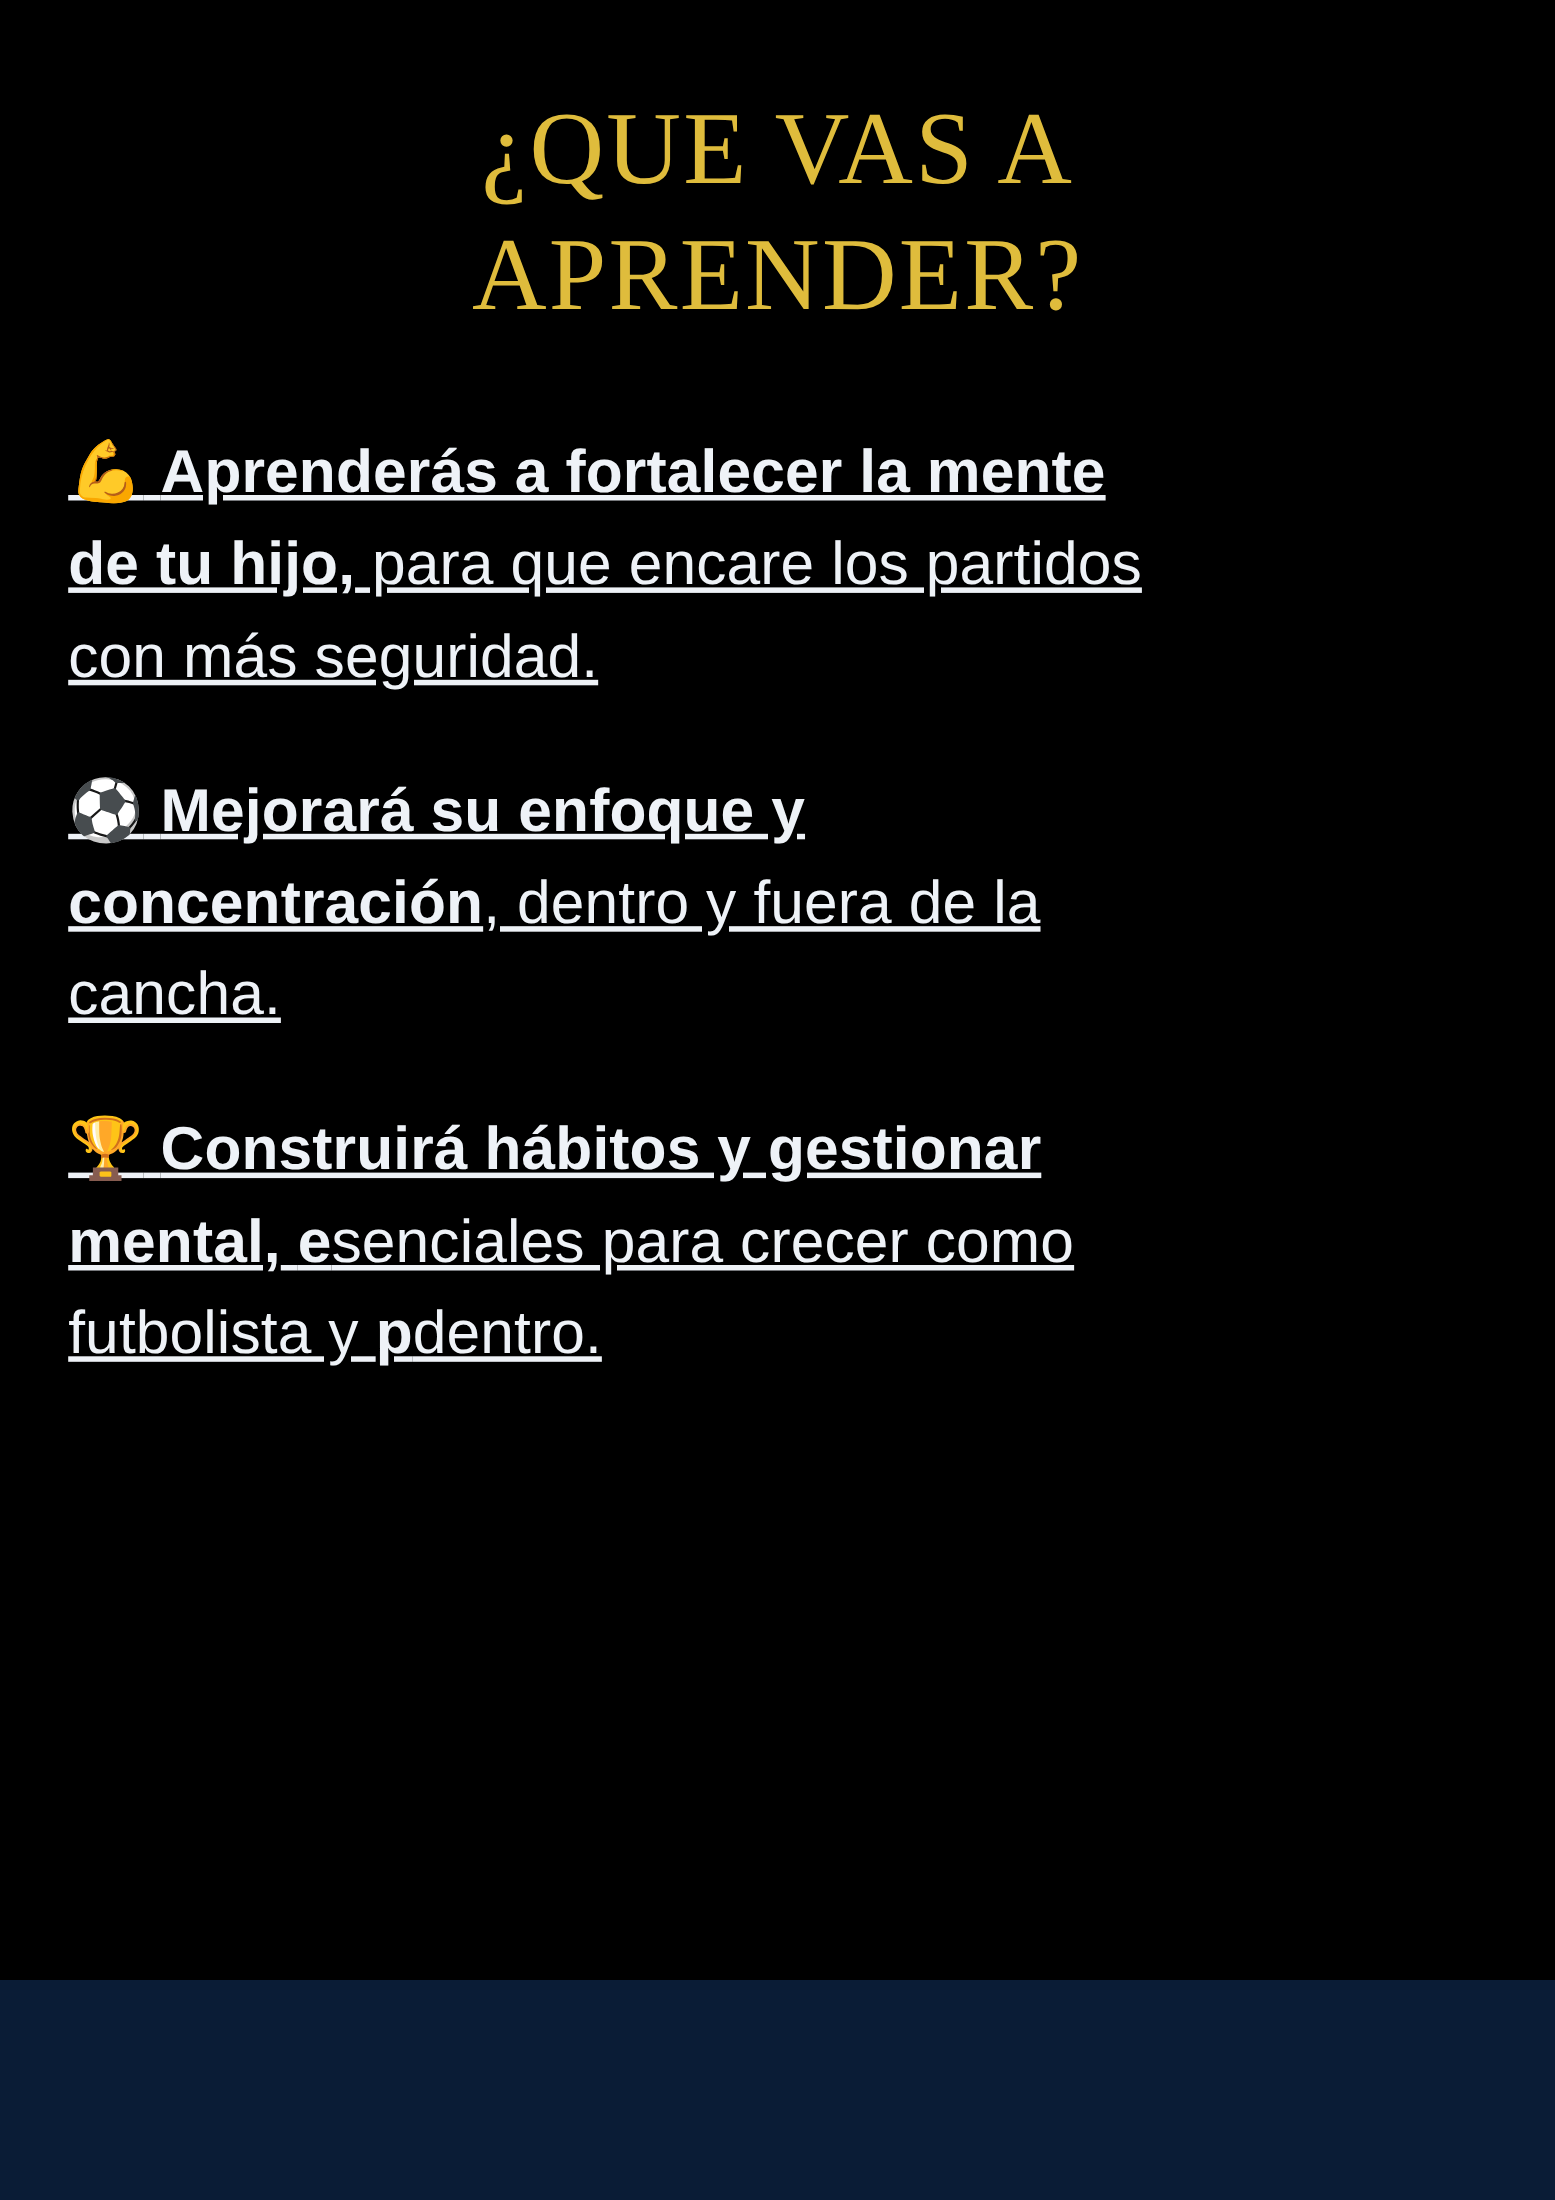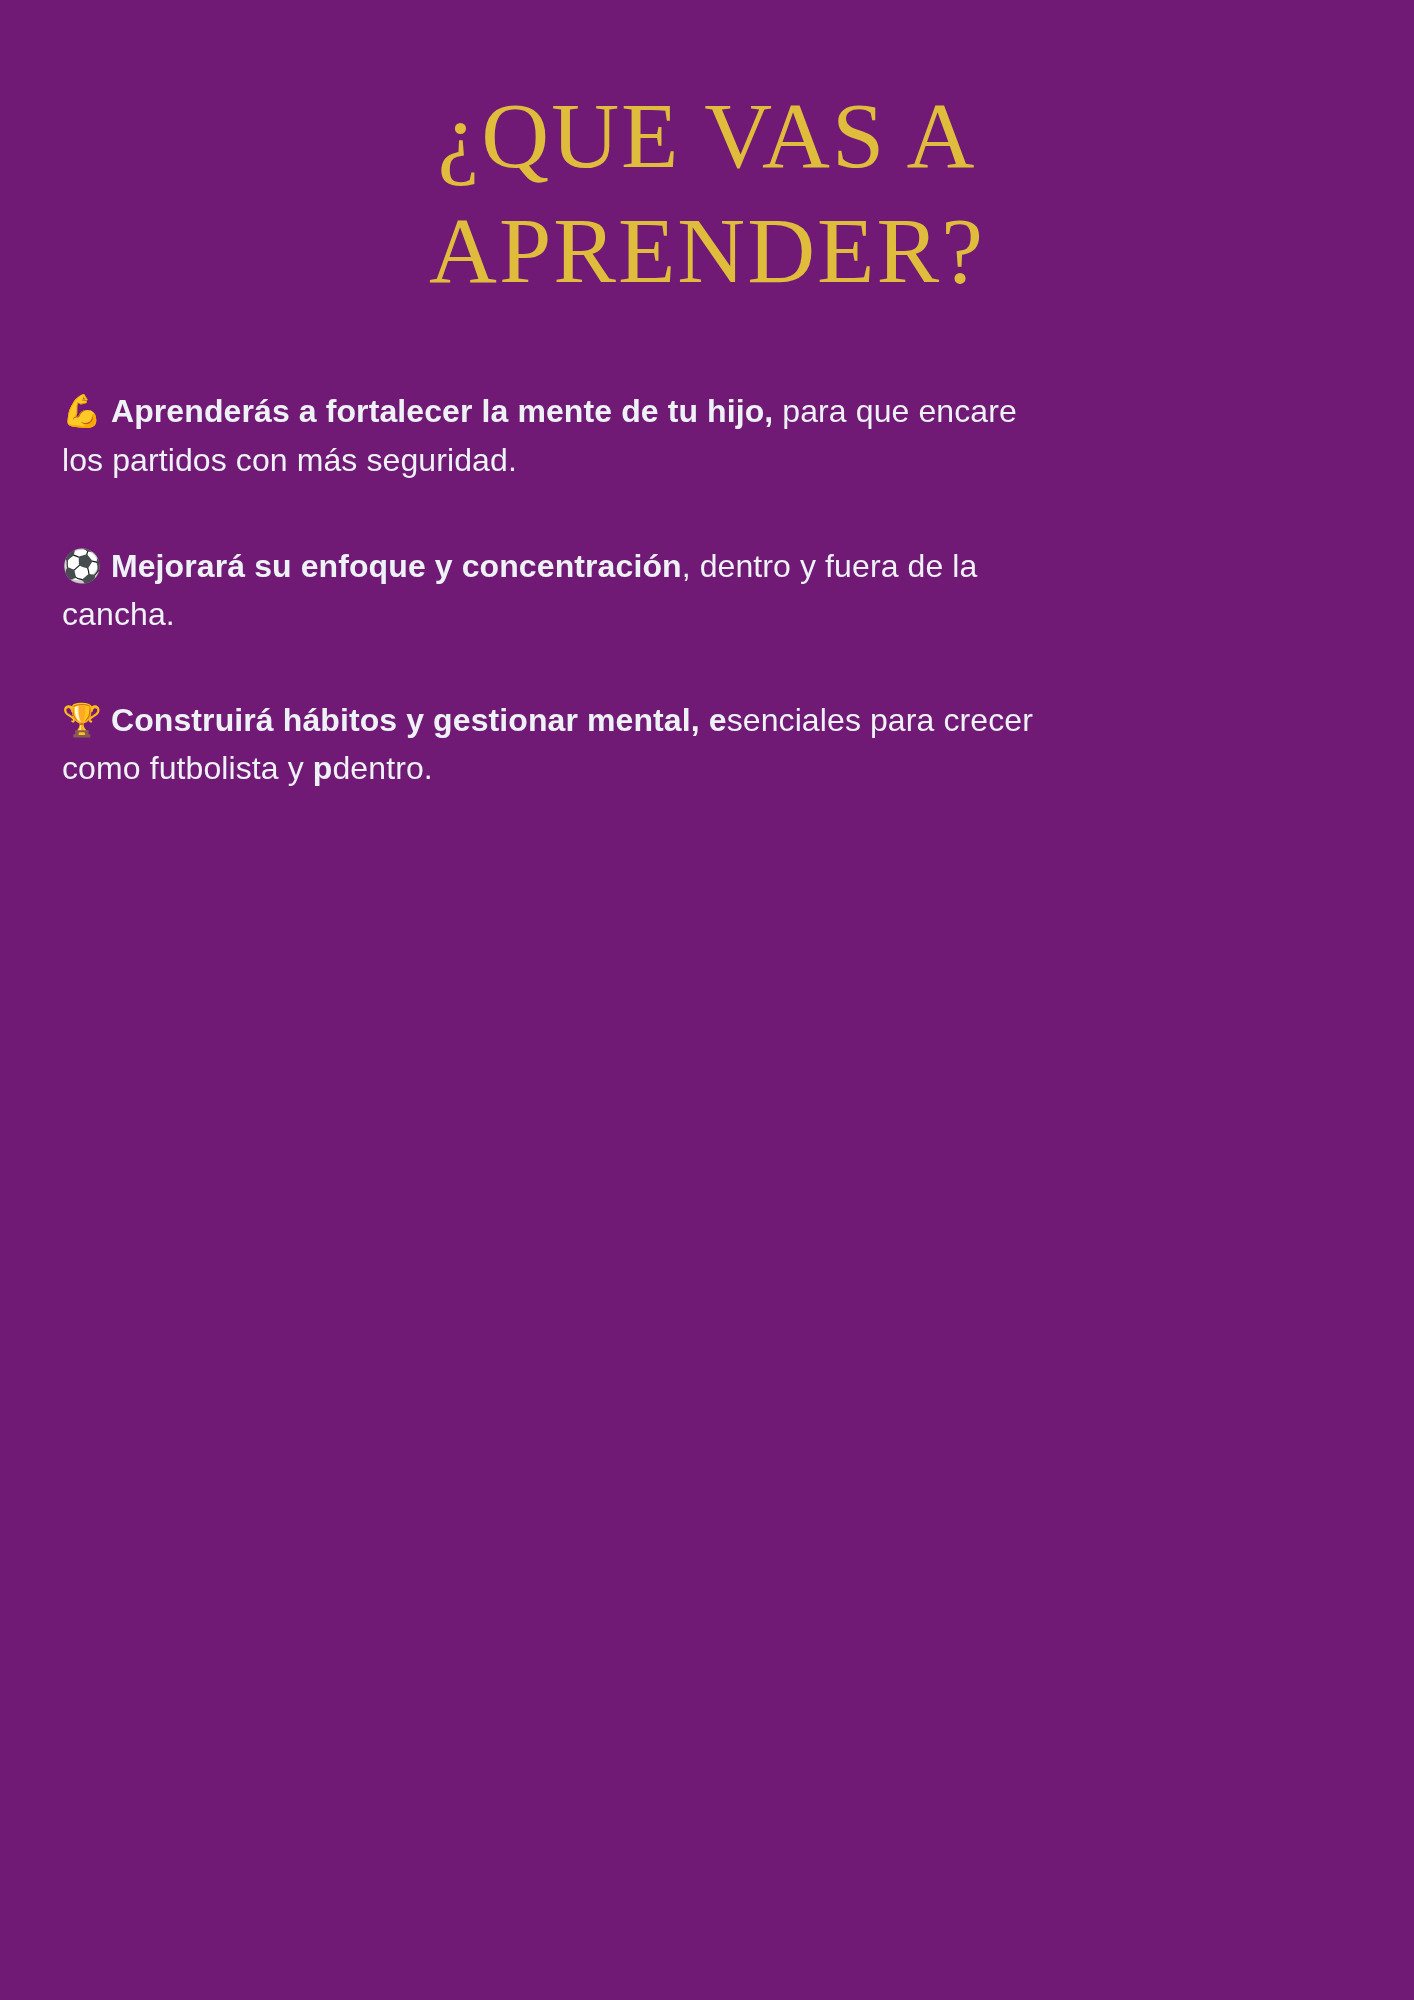--- a/index.html
+++ b/index.html
@@ -10,22 +10,22 @@
     width: 1414px;
     height: 2000px;
     background: #0a1c36;
     font-family: "Liberation Sans", sans-serif;
     overflow: hidden;
   }
 
   .slide {
     position: relative;
     width: 1414px;
-    height: 2000px;
-    background: #701a75;
+    height: 1800px;
+    background: #000000;
     box-sizing: border-box;
   }
 
   
   .title-block {
     padding-top: 78px;
     padding-left: 70px;
     padding-right: 70px;
     text-align: center;
   }
@@ -44,26 +44,27 @@
     margin-right: auto;
   }
 
   
   .content {
     padding: 0 56px 0 62px;
     margin-top: 80px;
   }
   .item {
     color: #eef2f7;
-    font-size: 32px;
+    font-size: 55px;
     line-height: 1.52;
     margin: 0 12px 57px 0;
     font-weight: 400;
     letter-spacing: 0.1px;
     max-width: 1000px;
+    text-decoration: underline;
   }
   .item:last-child {
     margin-bottom: 0;
   }
   .item b, .item .bold {
     font-weight: 700;
   }
   .emoji {
     font-family: "DejaVu Sans", sans-serif;
     font-weight: 400;

